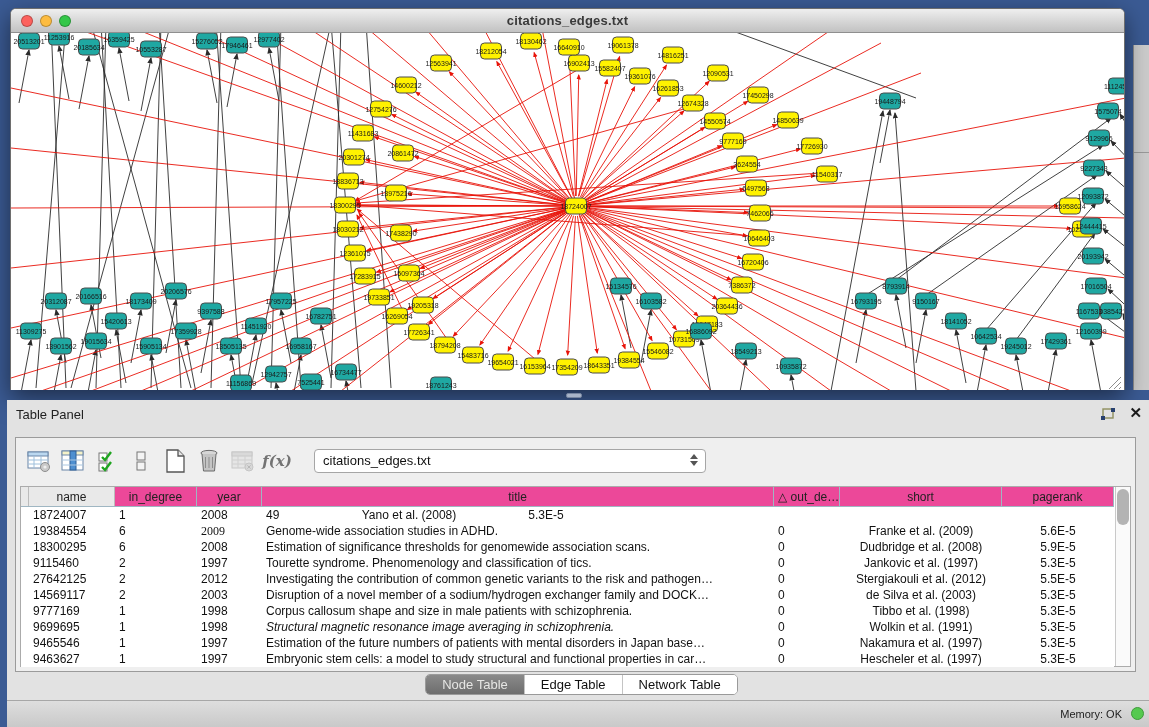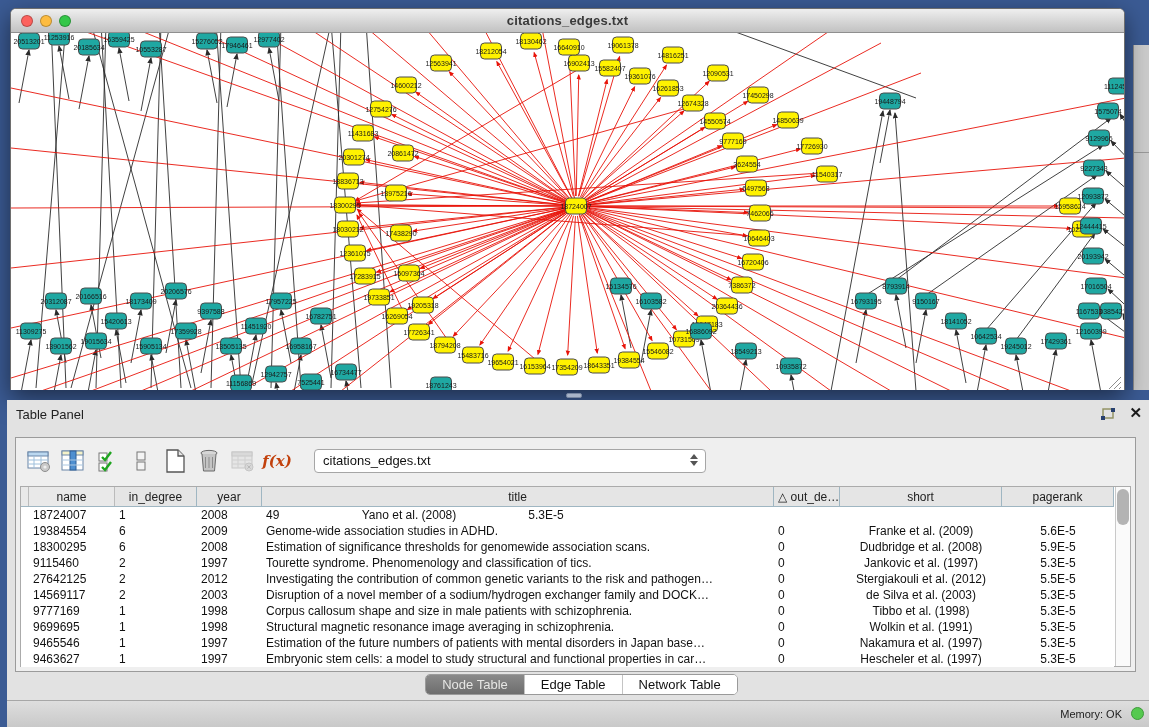--- a/index.html
+++ b/index.html
@@ -31,32 +31,32 @@
   .tp-header { position:relative; height:30px; }
   .tp-title { position:absolute; left:9px; top:7px; font-size:13px; color:#222; }
   .tp-float { position:absolute; right:40px; top:7px; width:16px; height:15px; cursor:pointer; }
   .tp-close { position:absolute; right:14px; top:4px; font-size:15px; font-weight:bold; color:#1A1A1A; cursor:pointer; }
 
   .tp-body { position:absolute; left:8px; top:37px; width:1121px; height:235px;
     border:1px solid #9B9B9B; background:#EFEFEF; }
   .toolbar { position:relative; height:45px; display:flex; align-items:center; padding-left:8px; }
   .tbtn { width:30px; height:30px; margin-right:4px; display:flex; align-items:center; justify-content:center; }
   .tbtn svg { display:block; }
-  .fx { font-family:"DejaVu Serif", serif; font-style:italic; font-weight:bold; font-size:15px; color:#c2410c; }
+  .fx { font-family:"DejaVu Serif", serif; font-style:italic; font-weight:bold; font-size:15px; color:#737373; }
   .tsel { margin-left:18px; width:392px; height:24px; background:#FFF; border:1px solid #A6A6A6; border-radius:4px;
     display:flex; align-items:center; padding:0 8px; font-size:13px; color:#111; position:relative; }
   .tsel .spin { position:absolute; right:7px; top:4px; display:flex; flex-direction:column; gap:2px; }
   .tsel .spin i { width:0; height:0; border-left:4px solid transparent; border-right:4px solid transparent; }
   .tsel .spin .up { border-bottom:5px solid #555; }
   .tsel .spin .dn { border-top:5px solid #555; }
 
   .table-wrap { position:absolute; left:4px; top:48px; right:4px; bottom:4px; background:#FFF; border:1px solid #ABABAB; }
   .grid { width:1093px; }
   .hrow { display:flex; height:20px; border-bottom:1px solid #9FB6C2; }
-  .hcell { background:#e5e5e5; border-right:1px solid #9FB6C2; font-size:12px; color:#222;
+  .hcell { background:#ec4899; border-right:1px solid #9FB6C2; font-size:12px; color:#222;
     display:flex; align-items:center; justify-content:center; overflow:hidden; white-space:nowrap; }
   .hcell.gutter, .hcell.name { background:#E9E9E9; border-right-color:#BBB; }
   .hcell.sorted { justify-content:flex-start; padding-left:4px; }
   .drow { display:flex; height:16px; background:#FFF; }
   .dcell { font-size:12px; color:#111; padding:0 4px; overflow:hidden; white-space:nowrap;
     display:flex; align-items:center; }
   .dcell.center { justify-content:center; }
   .vscroll { position:absolute; right:0; top:0; width:15px; bottom:0; background:#FAFAFA; border-left:1px solid #C9C9C9; }
   .vthumb { position:absolute; left:1px; top:2px; width:12px; height:36px; background:#B3B3B3; border-radius:6px; }
 
@@ -815,21 +815,21 @@
               <div class="dcell" style="width: 82px;">1</div>
               <div class="dcell" style="width: 65px;">2008</div>
               <div class="dcell" style="width: 66px;">49</div>
               <div class="dcell center" style="width: 162px;">Yano et al. (2008)</div>
               <div class="dcell center" style="width: 112px;">5.3E-5</div>
             </div>
             <div class="drow">
               <div class="dcell" style="width: 8px;"></div>
               <div class="dcell" style="width: 86px;">19384554</div>
               <div class="dcell" style="width: 82px;">6</div>
-              <div class="dcell" style="width: 65px;">2009</div>
+              <div class="dcell" style="width: 65px; font-family: Liberation Serif, serif;">2009</div>
               <div class="dcell" style="width: 512px;">Genome-wide association studies in ADHD.</div>
               <div class="dcell" style="width: 66px;">0</div>
               <div class="dcell center" style="width: 162px;">Franke et al. (2009)</div>
               <div class="dcell center" style="width: 112px;">5.6E-5</div>
             </div>
             <div class="drow">
               <div class="dcell" style="width: 8px;"></div>
               <div class="dcell" style="width: 86px;">18300295</div>
               <div class="dcell" style="width: 82px;">6</div>
               <div class="dcell" style="width: 65px;">2008</div>
@@ -876,21 +876,21 @@
               <div class="dcell" style="width: 512px;">Corpus callosum shape and size in male patients with schizophrenia.</div>
               <div class="dcell" style="width: 66px;">0</div>
               <div class="dcell center" style="width: 162px;">Tibbo et al. (1998)</div>
               <div class="dcell center" style="width: 112px;">5.3E-5</div>
             </div>
             <div class="drow">
               <div class="dcell" style="width: 8px;"></div>
               <div class="dcell" style="width: 86px;">9699695</div>
               <div class="dcell" style="width: 82px;">1</div>
               <div class="dcell" style="width: 65px;">1998</div>
-              <div class="dcell" style="width: 512px;">Structural magnetic resonance image averaging in schizophrenia.</div>
+              <div class="dcell" style="width: 512px; font-style: italic;">Structural magnetic resonance image averaging in schizophrenia.</div>
               <div class="dcell" style="width: 66px;">0</div>
               <div class="dcell center" style="width: 162px;">Wolkin et al. (1991)</div>
               <div class="dcell center" style="width: 112px;">5.3E-5</div>
             </div>
             <div class="drow">
               <div class="dcell" style="width: 8px;"></div>
               <div class="dcell" style="width: 86px;">9465546</div>
               <div class="dcell" style="width: 82px;">1</div>
               <div class="dcell" style="width: 65px;">1997</div>
               <div class="dcell" style="width: 512px;">Estimation of the future numbers of patients with mental disorders in Japan base…</div>

